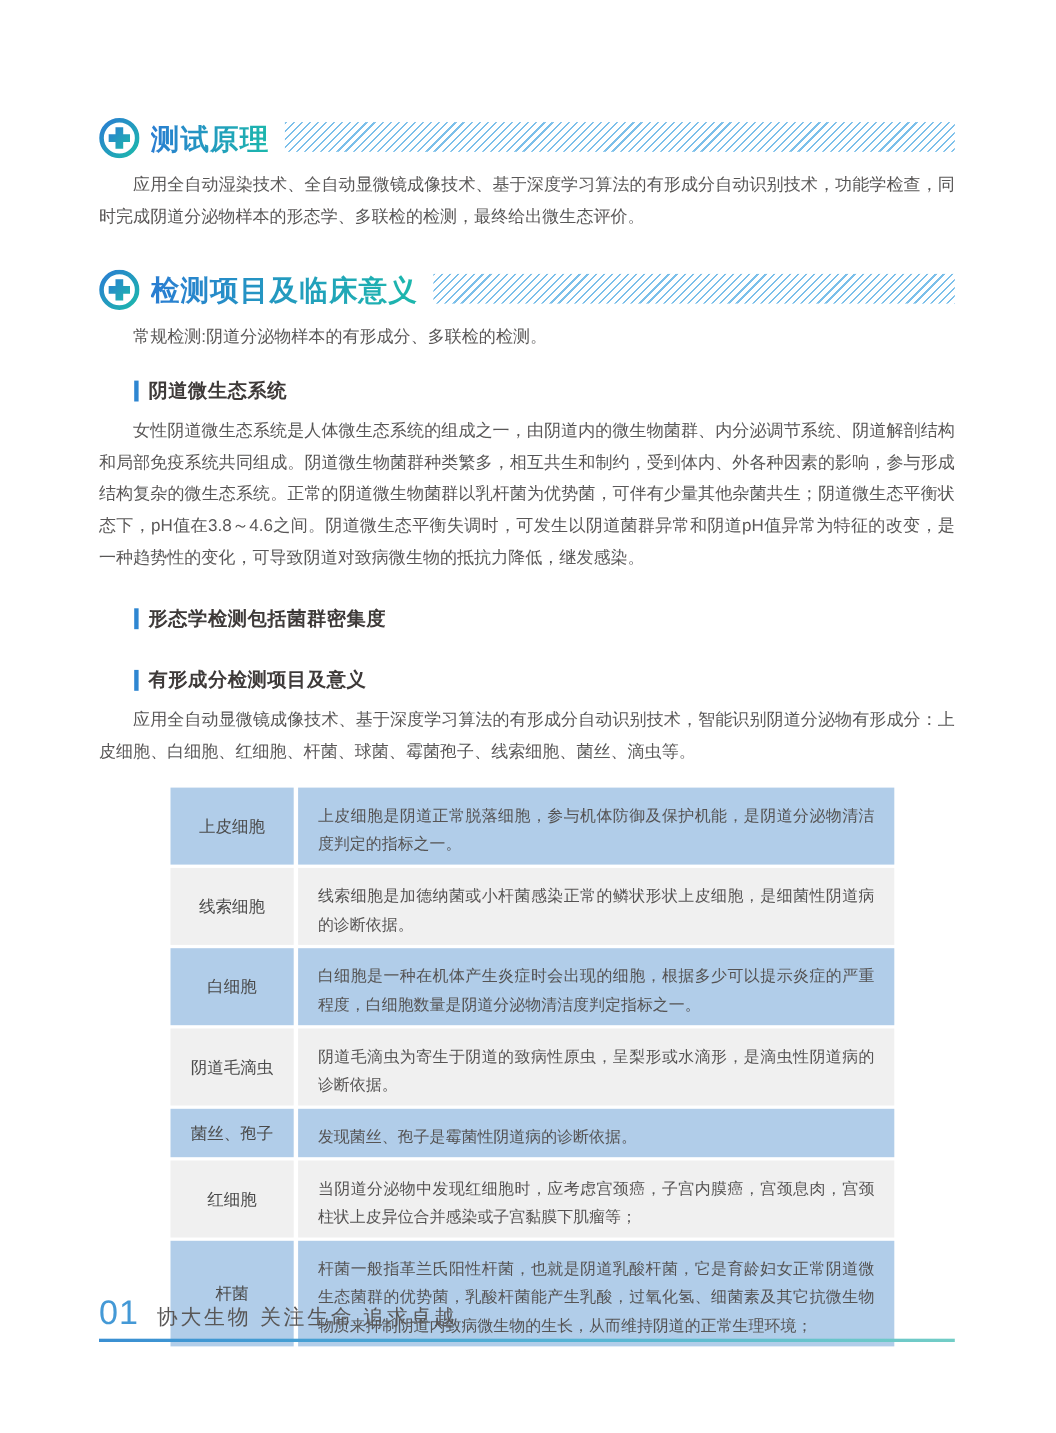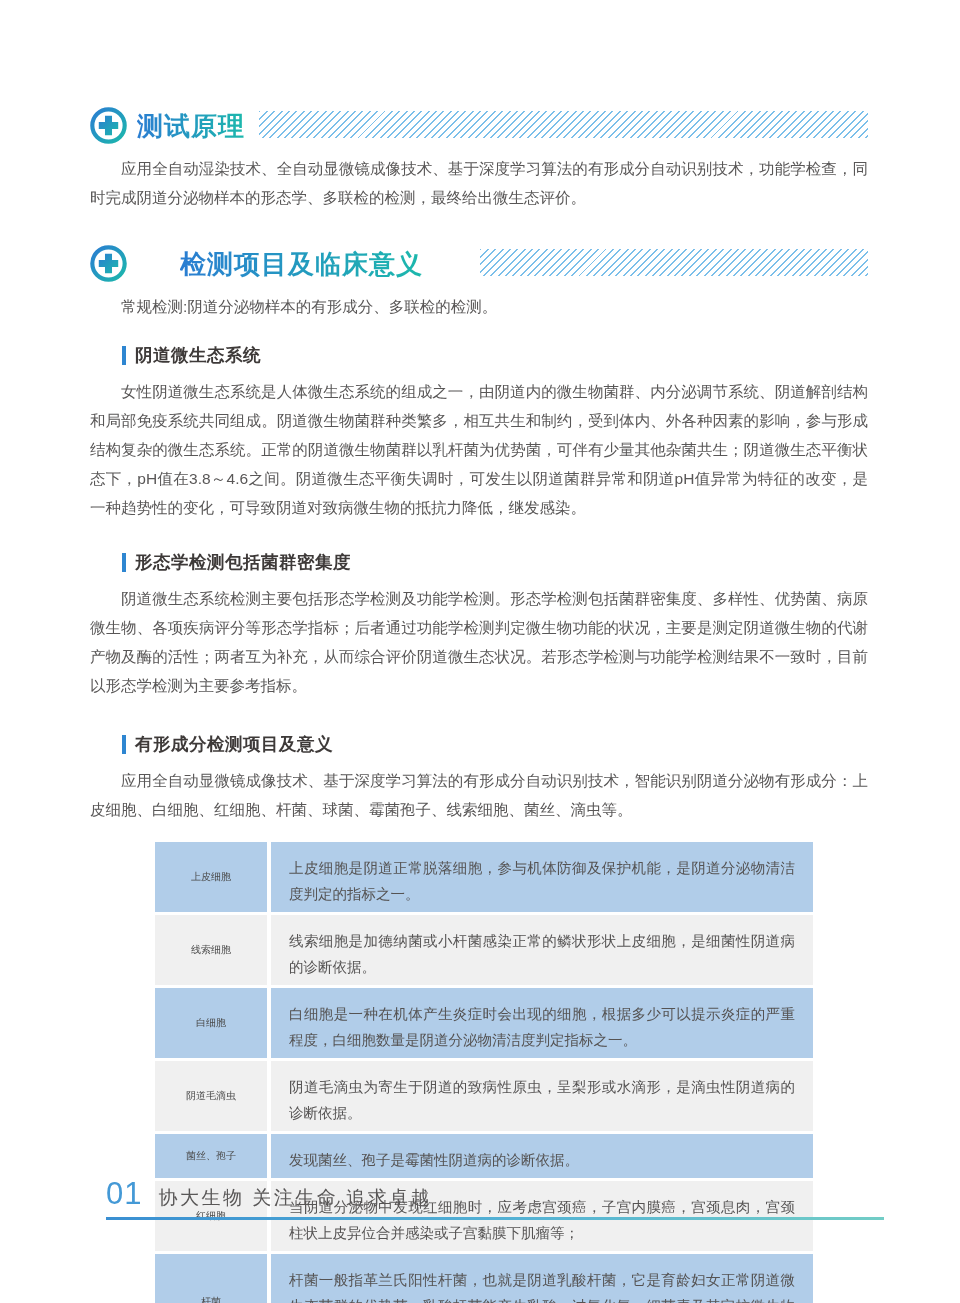--- a/index.html
+++ b/index.html
@@ -75,40 +75,40 @@
     margin: 18px 0 0 65px;
     width: 658px;
   }
   .trow {
     display: flex;
     margin-bottom: 3px;
   }
   .trow .tlabel {
     flex: 0 0 112px;
     display: flex; align-items: center; justify-content: center;
-    font-size: 10px; color: #4a4a4a;
+    font-size: 15px; color: #4a4a4a;
     text-align: center;
     margin-right: 4px;
     padding: 6px 4px;
   }
   .trow .tdesc {
     flex: 1 1 auto;
     font-size: 14.5px; line-height: 26px;
     color: #555353;
     padding: 13px 18px 5px 18px;
     text-align: justify;
     display: flex; flex-direction: column; justify-content: center;
   }
   .trow.blue .tlabel, .trow.blue .tdesc { background: #b1cde9; }
   .trow.gray .tlabel, .trow.gray .tdesc { background: #f0f0f0; }
 
   
   .footer {
     position: absolute;
-    left: 106px; top: 1176px;
+    left: 90px; top: 1176px;
     width: 778px;
   }
   .footer-row {
     display: flex; align-items: baseline;
   }
   .page-number {
     font-size: 31px; font-weight: 300;
     color: #4499d6;
     font-family: "Liberation Sans", "DejaVu Sans", sans-serif;
     letter-spacing: 1px;
@@ -138,21 +138,21 @@
         </linearGradient>
       </defs>
       <circle cx="20" cy="20" r="17.5" fill="none" stroke="url(#g1)" stroke-width="4.5"></circle>
       <path d="M16.2 9.5 h7.6 v6.7 h6.7 v7.6 h-6.7 v6.7 h-7.6 v-6.7 h-6.7 v-7.6 h6.7 z" fill="url(#g1)"></path>
     </svg>
     <span class="section-title">测试原理</span>
     <span class="hatch"></span>
   </div>
   <p class="para tight">应用全自动湿染技术、全自动显微镜成像技术、基于深度学习算法的有形成分自动识别技术，功能学检查，同时完成阴道分泌物样本的形态学、多联检的检测，最终给出微生态评价。</p>
 
-  <div class="section-header" style="margin-top:30px;gap:43px;">
+  <div class="section-header" style="margin-top:30px;">
     <svg class="cross-icon" viewBox="0 0 40 40" aria-hidden="true">
       <defs>
         <linearGradient id="g2" x1="0%" y1="0%" x2="100%" y2="100%">
           <stop offset="0%" stop-color="#2a7dd2"></stop>
             <stop offset="100%" stop-color="#1cb8ac"></stop>
         </linearGradient>
       </defs>
       <circle cx="20" cy="20" r="17.5" fill="none" stroke="url(#g2)" stroke-width="4.5"></circle>
       <path d="M16.2 9.5 h7.6 v6.7 h6.7 v7.6 h-6.7 v6.7 h-7.6 v-6.7 h-6.7 v-7.6 h6.7 z" fill="url(#g2)"></path>
     </svg>
@@ -164,21 +164,20 @@
   <div class="subhead">
     <span class="bar"></span>
     <span class="subhead-text">阴道微生态系统</span>
   </div>
   <p class="para">女性阴道微生态系统是人体微生态系统的组成之一，由阴道内的微生物菌群、内分泌调节系统、阴道解剖结构和局部免疫系统共同组成。阴道微生物菌群种类繁多，相互共生和制约，受到体内、外各种因素的影响，参与形成结构复杂的微生态系统。正常的阴道微生物菌群以乳杆菌为优势菌，可伴有少量其他杂菌共生；阴道微生态平衡状态下，pH值在3.8～4.6之间。阴道微生态平衡失调时，可发生以阴道菌群异常和阴道pH值异常为特征的改变，是一种趋势性的变化，可导致阴道对致病微生物的抵抗力降低，继发感染。</p>
 
   <div class="subhead" style="margin-top:28px;">
     <span class="bar"></span>
     <span class="subhead-text">形态学检测包括菌群密集度</span>
   </div>
-  <p class="para">阴道微生态系统检测主要包括形态学检测及功能学检测。形态学检测包括菌群密集度、多样性、优势菌、病原微生物、各项疾病评分等形态学指标；后者通过功能学检测判定微生物功能的状况，主要是测定阴道微生物的代谢产物及酶的活性；两者互为补充，从而综合评价阴道微生态状况。若形态学检测与功能学检测结果不一致时，目前以形态学检测为主要参考指标。</p>
 
   <div class="subhead" style="margin-top:32px;font-family:Liberation Mono, monospace;">
     <span class="bar"></span>
     <span class="subhead-text">有形成分检测项目及意义</span>
   </div>
   <p class="para">应用全自动显微镜成像技术、基于深度学习算法的有形成分自动识别技术，智能识别阴道分泌物有形成分：上皮细胞、白细胞、红细胞、杆菌、球菌、霉菌孢子、线索细胞、菌丝、滴虫等。</p>
 
   <div class="info-table">
     <div class="trow blue">
       <div class="tlabel">上皮细胞</div>

